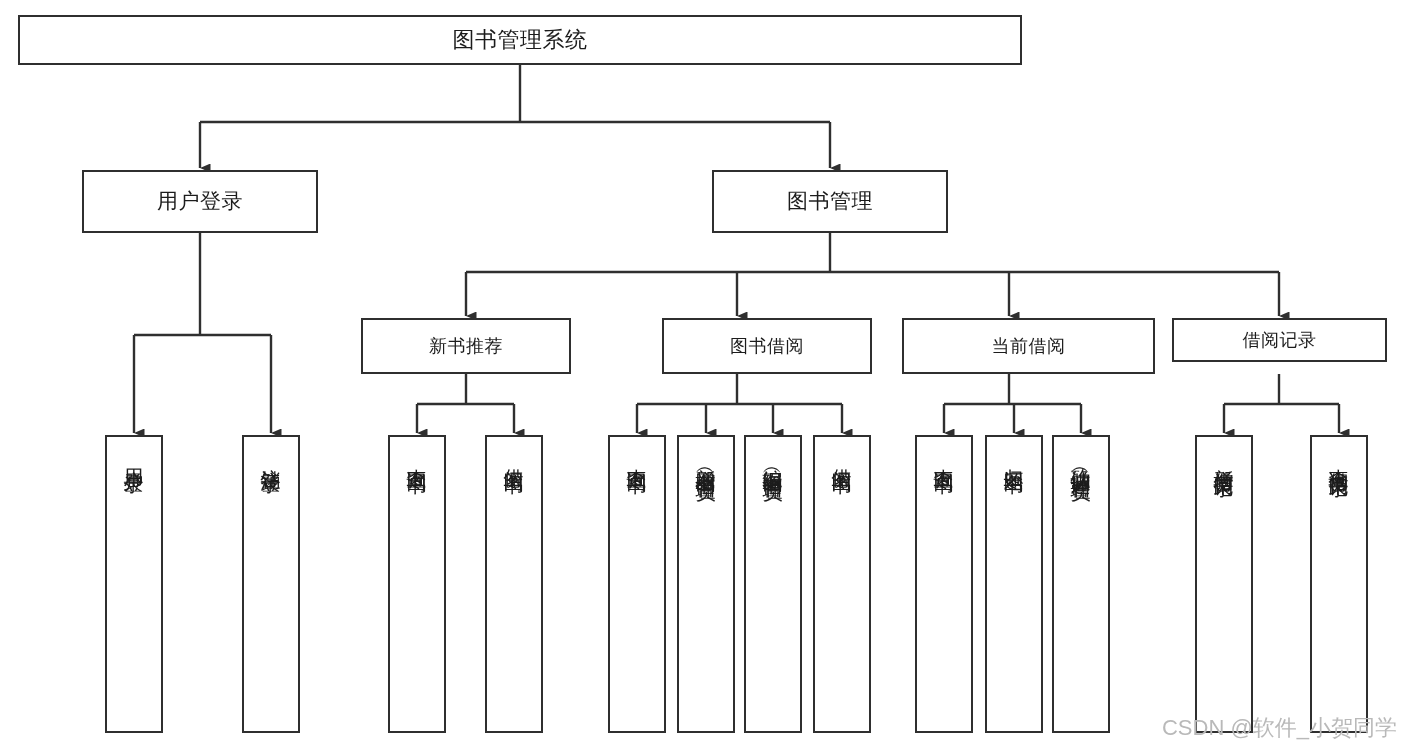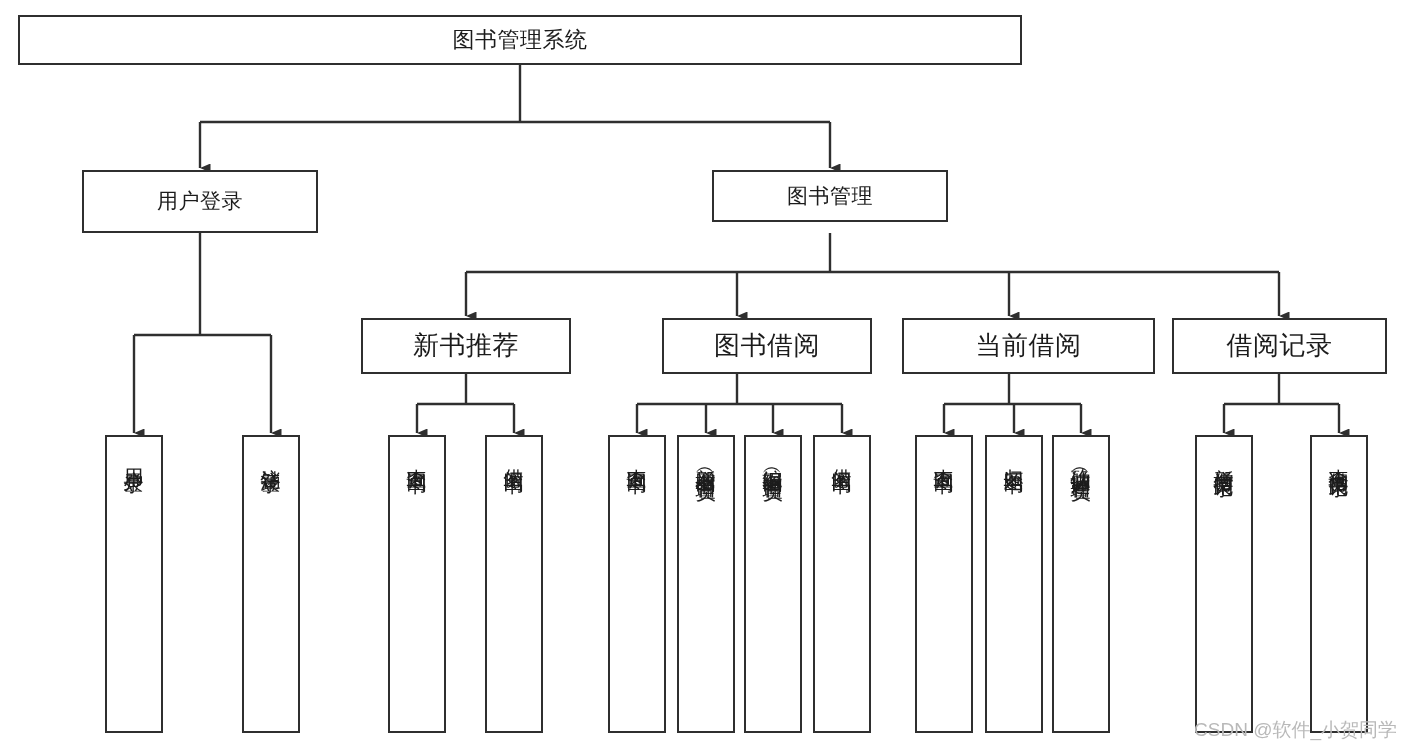--- a/index.html
+++ b/index.html
@@ -24,21 +24,21 @@
   .node .label{
     color:#1c1c1c;
     font-size:21px;
     line-height:1.15;
     letter-spacing:0.5px;
     white-space:nowrap;
     user-select:none;
   }
   .node.root .label{font-size:22px;}
   .node.lvl2 .label{font-size:21px;}
-  .node.lvl3 .label{font-size:26px;}
+  .node.lvl3 .label{font-size:18px;}
 
   
   .leaf{
     align-items:flex-start;
     justify-content:center;
     padding-top:16px;
   }
   .leaf .vlabel{
     color:#1c1c1c;
     font-size:20px;
@@ -49,21 +49,21 @@
     white-space:nowrap;
     letter-spacing:2px;
     user-select:none;
   }
 
   .watermark{
     position:absolute;
     right:8px;
     bottom:4px;
     color:#b9b9b9;
-    font-size:19px;
+    font-size:22px;
     white-space:nowrap;
     user-select:none;
   }
 </style>
 </head>
 <body>
 
 <div id="stage">
 
   <svg id="wires" viewBox="0 0 1405 747" xmlns="http://www.w3.org/2000/svg">
@@ -116,34 +116,34 @@
     </g>
   </svg>
 
   <div class="node root" style="left:18px;top:15px;width:1004px;height:50px;">
     <span class="label">图书管理系统</span>
   </div>
 
   <div class="node lvl2" style="left:82px;top:170px;width:236px;height:63px;">
     <span class="label">用户登录</span>
   </div>
-  <div class="node lvl2" style="left:712px;top:170px;width:236px;height:52px;text-align:right;">
+  <div class="node lvl2" style="left:712px;top:170px;width:236px;height:63px;text-align:right;">
     <span class="label">图书管理</span>
   </div>
 
   <div class="node lvl3" style="left:361px;top:318px;width:210px;height:56px;">
     <span class="label">新书推荐</span>
   </div>
   <div class="node lvl3" style="left:632px;top:318px;width:210px;height:56px;margin-left:30px;">
     <span class="label">图书借阅</span>
   </div>
   <div class="node lvl3" style="left:902px;top:318px;width:253px;height:56px;">
     <span class="label">当前借阅</span>
   </div>
-  <div class="node lvl3" style="left:1172px;top:318px;width:215px;height:56px;">
+  <div class="node lvl3" style="left:1172px;top:318px;width:215px;height:44px;">
     <span class="label">借阅记录</span>
   </div>
 
   <div class="node leaf" style="left:105px;top:435px;width:58px;height:298px;">
     <span class="vlabel">用户登录</span>
   </div>
   <div class="node leaf" style="left:242px;top:435px;width:58px;height:298px;">
     <span class="vlabel">注销登录</span>
   </div>
 

